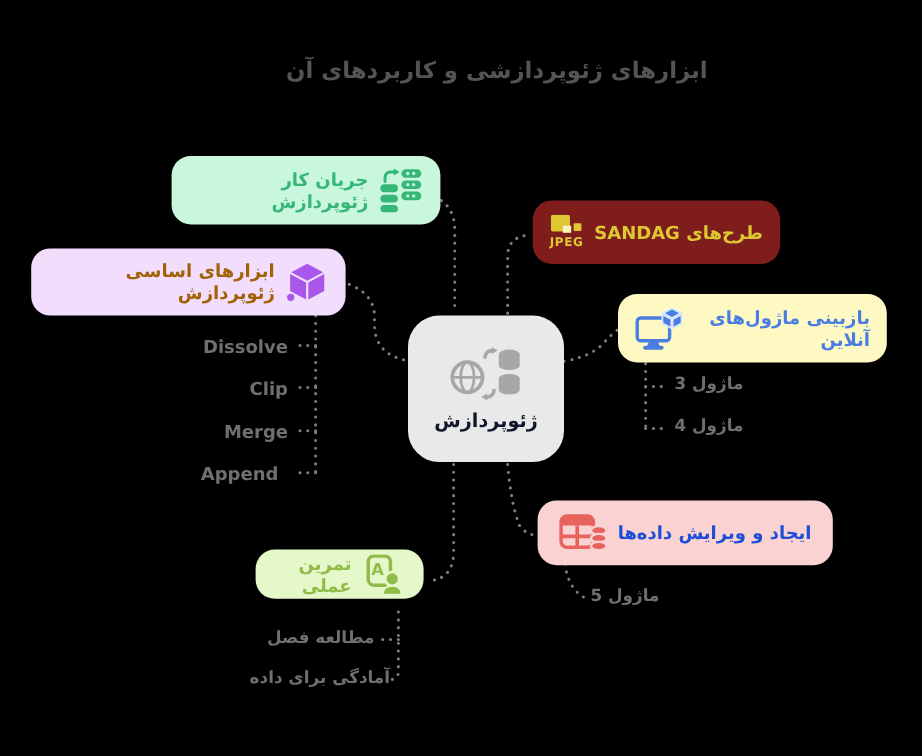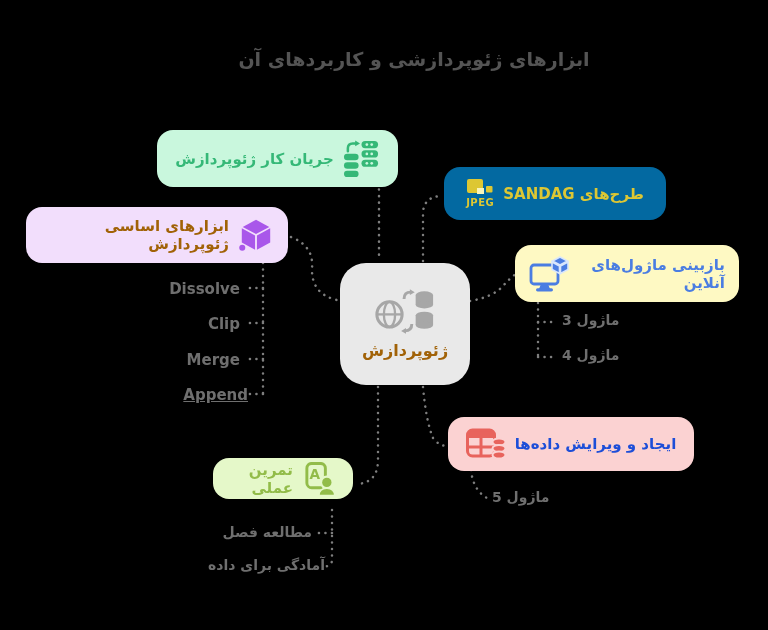--- a/index.html
+++ b/index.html
@@ -11,39 +11,39 @@
     position:absolute;left:0;top:48px;width:768px;text-align:center;
     font-size:19px;font-weight:bold;color:#545454;letter-spacing:.3px;padding-left:30px;
   }
   svg.connectors{position:absolute;left:0;top:0;pointer-events:none;}
   .node{
     position:absolute;display:flex;align-items:center;justify-content:center;
     gap:9px;border-radius:16px;font-weight:bold;font-size:15px;box-sizing:border-box;
     padding:0 14px;cursor:default;
   }
   .node .ic{flex:0 0 auto;display:flex;flex-direction:column;align-items:center;line-height:0;}
-  .node-workflow{left:157px;top:130px;width:241px;height:57px;background:#c9f7dd;color:#35b877;}
+  .node-workflow{left:143px;top:130px;width:224px;height:57px;background:#c9f7dd;color:#35b877;}
   .node-tools{left:26px;top:207px;width:262px;height:56px;background:#f2defc;color:#a16207;}
-  .node-sandag{left:444px;top:167px;width:222px;height:53px;background:#0369a1;color:#ddc733;}
+  .node-sandag{left:444px;top:167px;width:206px;height:53px;background:#7f1d1d;color:#ddc733;}
   .node-modules{left:515px;top:245px;width:224px;height:57px;background:#fef9c3;color:#4a7de2;}
   .node-data{left:448px;top:417px;width:246px;height:54px;background:#fbd2d2;color:#1d4ed8;}
   .node-practice{left:213px;top:458px;width:140px;height:41px;background:#e5f8c9;color:#92bc49;}
   .node-central{
-    left:340px;top:263px;width:130px;height:122px;background:#e9e9e9;color:#a16207;
+    left:340px;top:263px;width:130px;height:122px;background:#e9e9e9;color:#0f172a;
     border-radius:26px;flex-direction:column;gap:6px;font-size:16px;
   }
   .jpeg-label{font-size:10px;font-weight:800;letter-spacing:.5px;line-height:1;margin-top:2px;color:#ddc733;}
   .sub{
     position:absolute;color:#6f6f6f;font-weight:bold;font-size:15px;white-space:nowrap;
   }
   .sub.fa{font-size:14px;}
   .sub-dissolve{right:528px;top:280px;}
   .sub-clip{right:528px;top:315px;}
   .sub-merge{right:528px;top:351px;padding-left:16px;}
-  .sub-append{right:520px;top:386px;text-decoration:underline;}
+  .sub-append{right:536px;top:386px;}
   .sub-mod3{left:562px;top:312px;}
   .sub-mod4{left:562px;top:347px;}
   .sub-mod5{left:492px;top:489px;}
   .sub-study{right:456px;top:524px;}
   .sub-prep{right:443px;top:557px;}
 </style>
 </head>
 <body>
 
 <div id="canvas">

